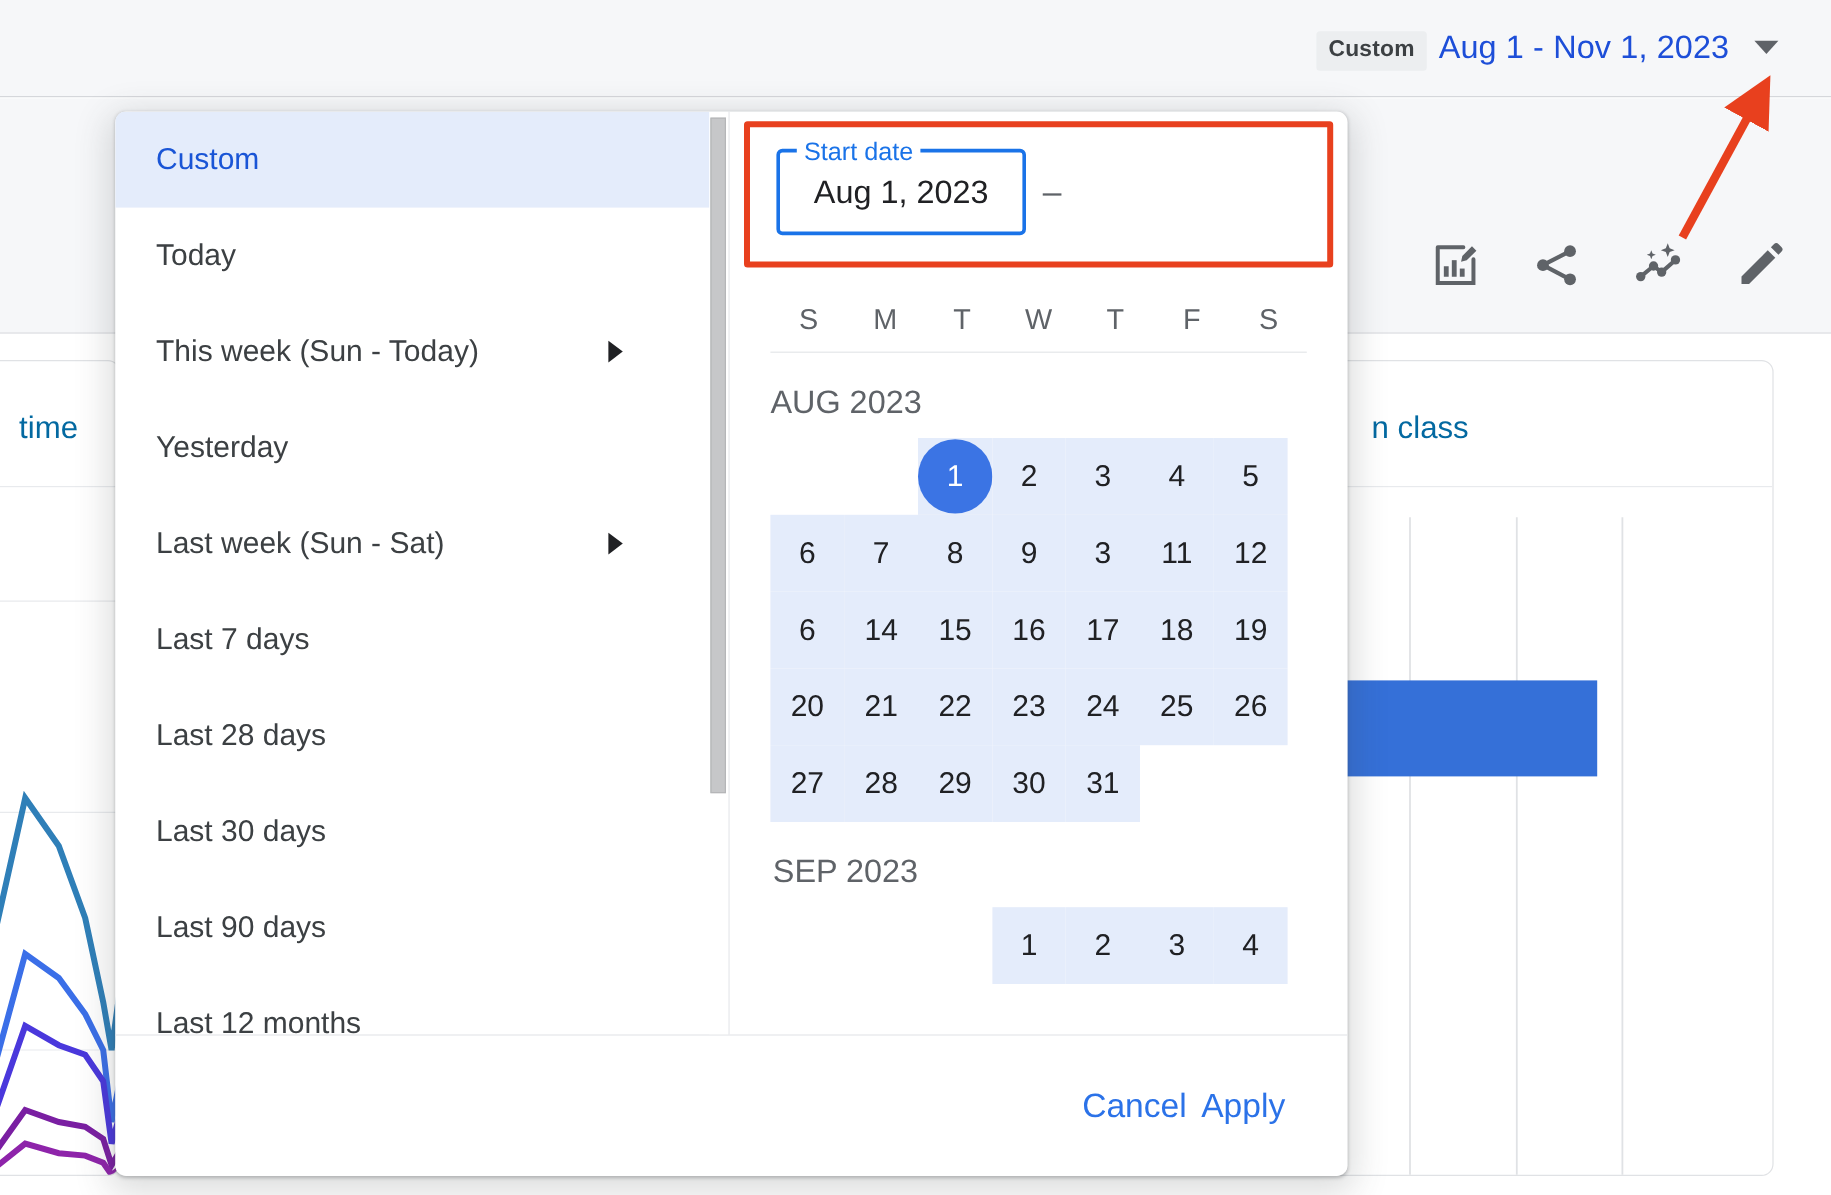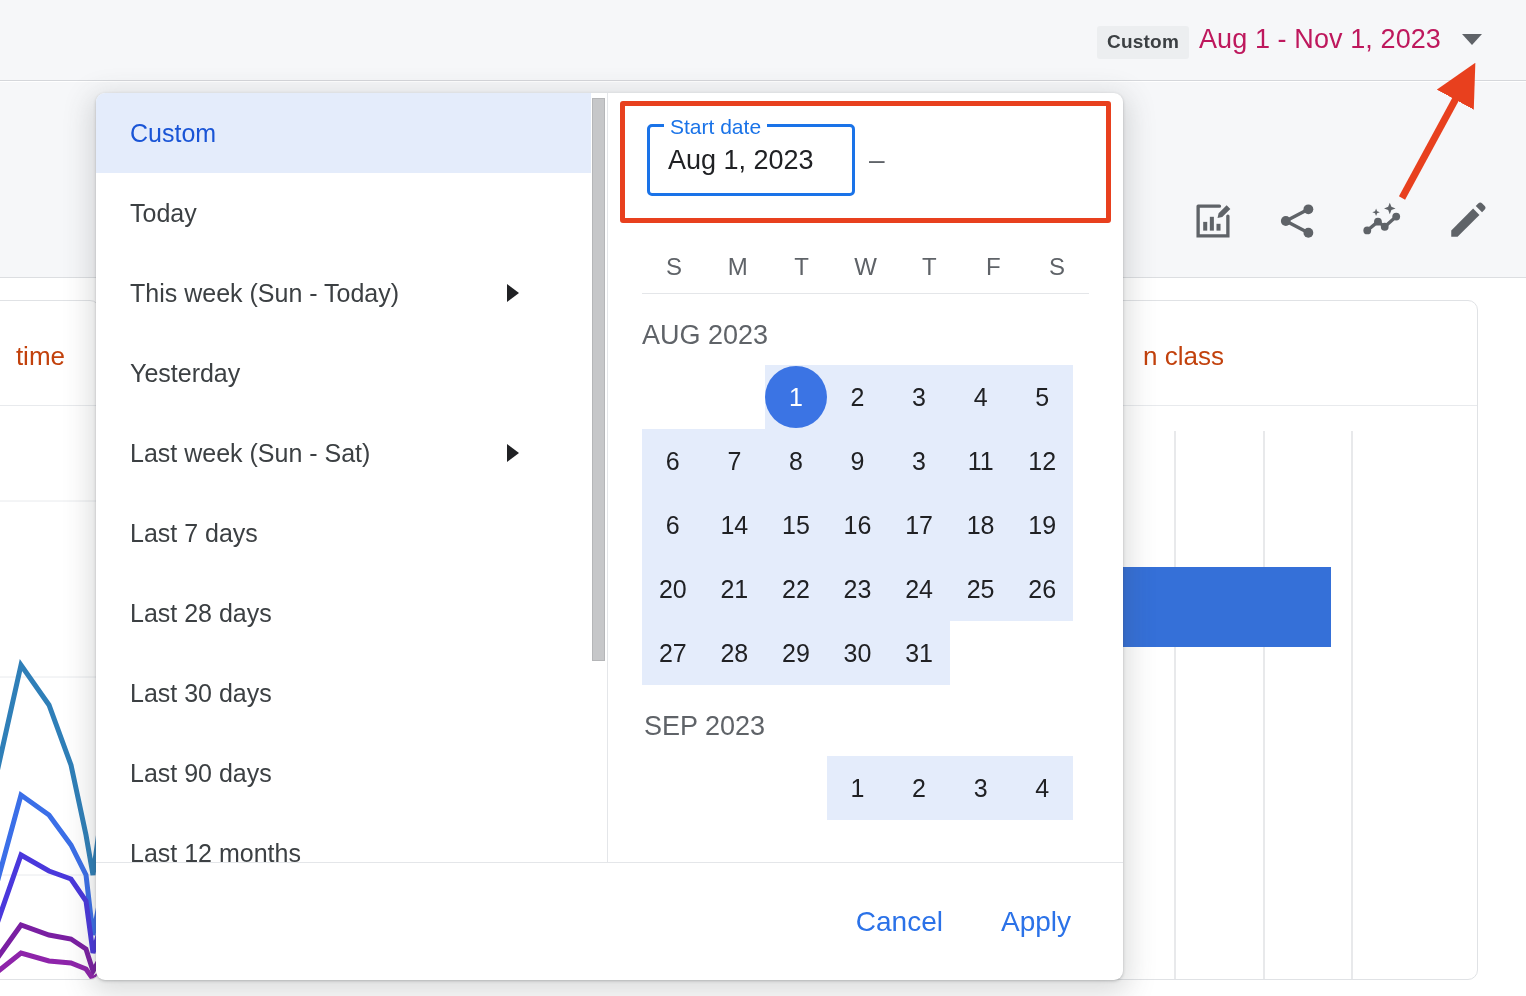--- a/index.html
+++ b/index.html
@@ -22,21 +22,21 @@
   }
   .range-chip {
     position: absolute; right: 337px; top: 26px;
     background: #eceef0; color: #3c4043;
     font-size: 19px; font-weight: bold; letter-spacing: .2px;
     padding: 5px 10px 6px 10px; border-radius: 3px;
     white-space: nowrap;
   }
   .range-text {
     position: absolute; right: 85px; top: 24px;
-    color: #be185d; font-size: 27px; letter-spacing: .1px;
+    color: #1d4ed8; font-size: 27px; letter-spacing: .1px;
     white-space: nowrap;
     text-align: right;
   }
   .range-caret {
     position: absolute; right: 44px; top: 34px;
     width: 0; height: 0;
     border-left: 10px solid transparent;
     border-right: 10px solid transparent;
     border-top: 11px solid #5f6368;
   }
@@ -56,21 +56,21 @@
   .card {
     position: absolute; background: #ffffff;
     border: 1px solid #e0e2e5; border-radius: 10px;
     overflow: hidden;
   }
   #card-left  { left: -420px; top: 300px; width: 520px; height: 680px; }
   #card-right { left: 1108px; top: 300px; width: 370px; height: 680px; }
 
   .card-title {
     position: absolute; top: 40px; left: 34px;
-    color: #c2410c; font-size: 26px; white-space: nowrap;
+    color: #0369a1; font-size: 26px; white-space: nowrap;
   }
   .card-sep {
     position: absolute; left: 0; right: 0; top: 104px; height: 1px; background: #e8eaed;
   }
 
   
   #picker {
     position: absolute; left: 96px; top: 93px;
     width: 1027px; height: 887px;
     background: #ffffff; border-radius: 9px;
@@ -126,21 +126,21 @@
     display: flex; align-items: center; padding: 0 18px;
     background: #ffffff;
   }
   .field .legend {
     position: absolute; top: -13px; left: 14px;
     background: #ffffff; padding: 0 6px;
     font-size: 21px; line-height: 26px;
   }
   .field .value { font-size: 27px; color: #202124; white-space: nowrap; }
   #start-field {
-    width: 208px; border: 3px solid #1a73e8;
+    width: 208px; border: 3px solid #1a73e8; justify-content: center;
   }
   #start-field .legend { color: #1a73e8; }
   #end-field {
     width: 208px; border: 2px solid #cfd2d6;
   }
   #end-field .legend { color: #5f6368; }
   .range-dash {
     color: #5f6368; font-size: 28px; padding: 0 14px; user-select: none;
   }
 
@@ -186,21 +186,21 @@
   .day.sel span { position: relative; z-index: 1; }
 
   #cal-scroll-track {
     position: absolute; right: 16px; top: 0; bottom: 0; width: 16px;
   }
 
   #picker-footer {
     flex: 0 0 auto; height: 118px;
     border-top: 1px solid #e4e6e9;
     display: flex; align-items: center; justify-content: flex-end;
-    padding-right: 46px; gap: 46px;
+    padding-right: 46px; 
   }
   .text-btn {
     color: #2b72e8; font-size: 28px; cursor: pointer; user-select: none;
     background: none; border: 0; padding: 4px 6px; font-family: inherit;
   }
 
   
   #annotation { position: absolute; left: 0; top: 0; width: 1526px; height: 996px; pointer-events: none; }
 </style>
 </head>

